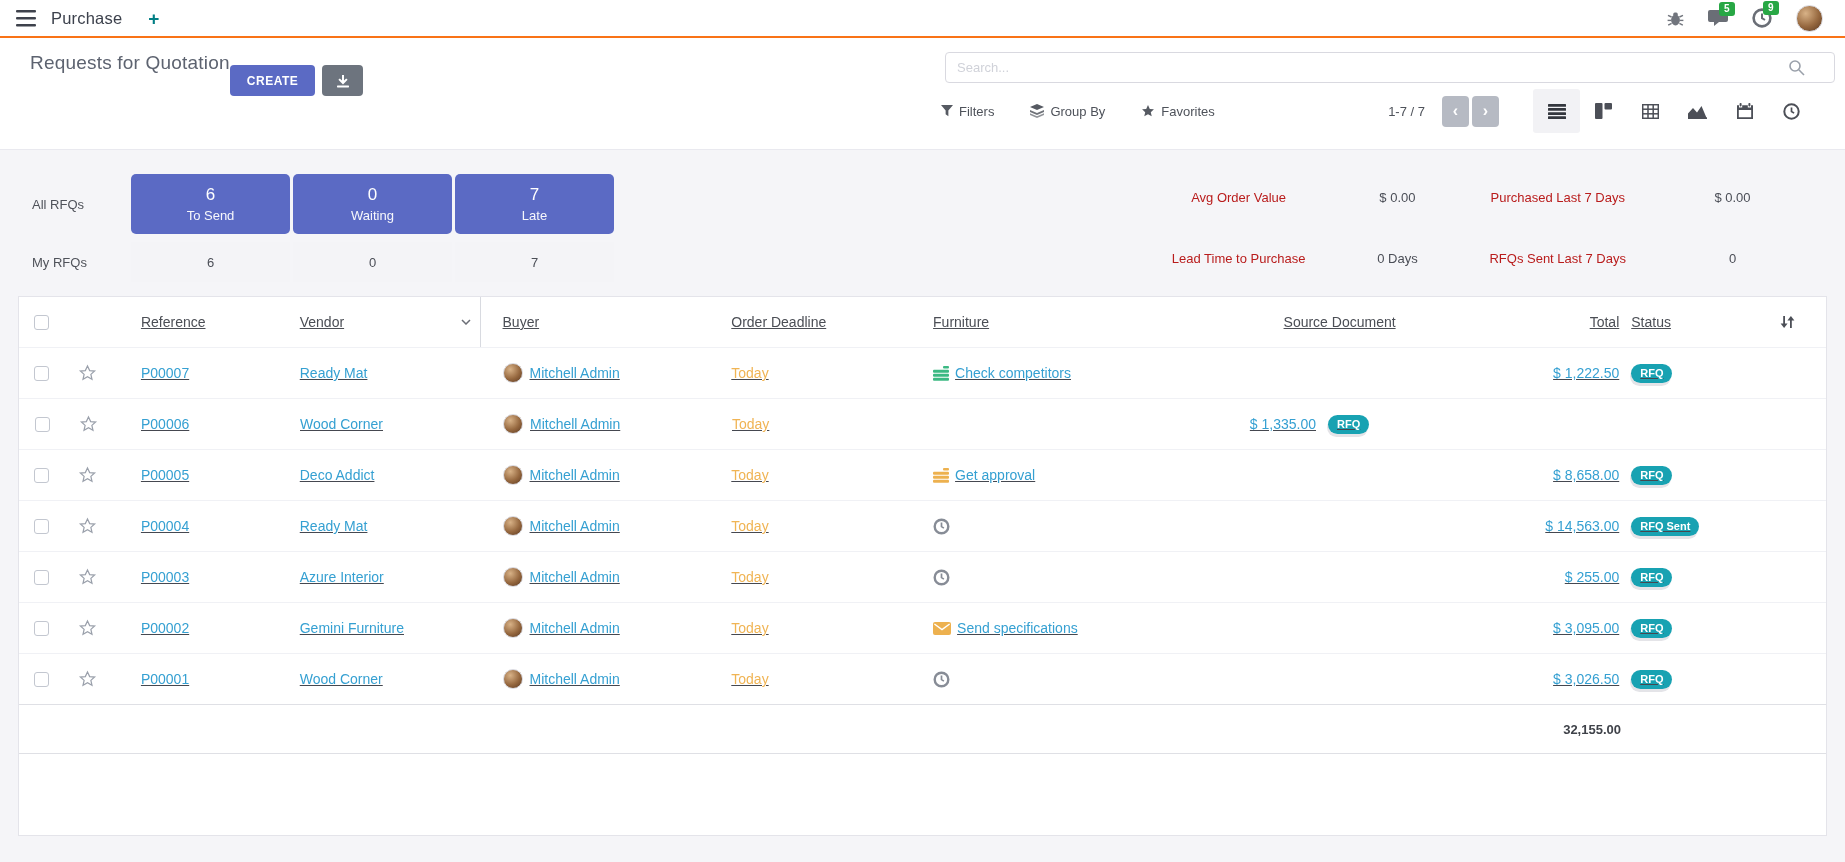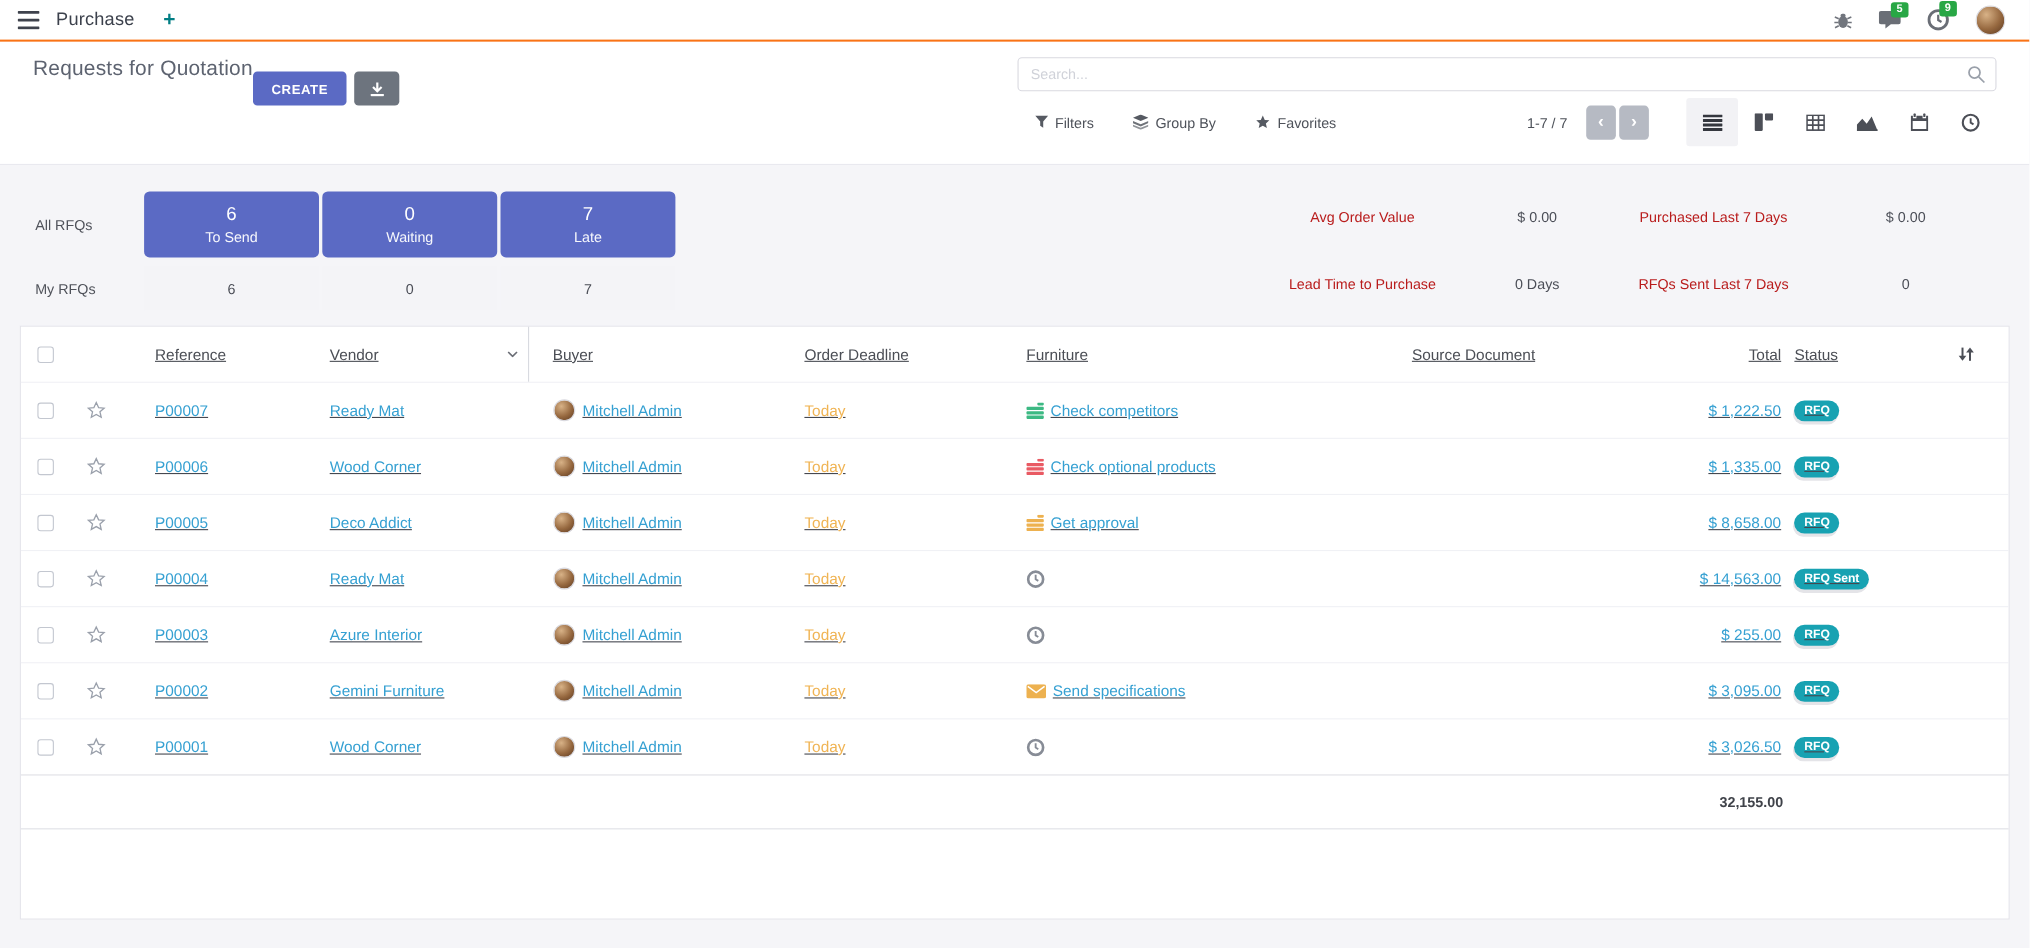--- a/index.html
+++ b/index.html
@@ -26,21 +26,21 @@
   .page-title { font-size:19px; font-weight:400; color:#5d6370; letter-spacing:.2px; }
   .cp-buttons { margin-top:13px; display:flex; gap:7px; }
   .btn-create { background:var(--primary,#5b6ac4); color:#fff; border:none; border-radius:4px;
                 font-size:12px; font-weight:bold; letter-spacing:.5px; padding:0 17px; height:31px; cursor:pointer;
                 font-family:"Liberation Sans", sans-serif; }
   .btn-export { background:#6d747e; border:none; border-radius:4px; width:41px; height:31px; cursor:pointer;
                 display:flex; align-items:center; justify-content:center; }
   .cp-right { margin-left:auto; width:890px; display:flex; flex-direction:column; }
   .search-box { position:relative; height:31px; }
   .search-input { width:100%; height:31px; border:1px solid #d9d9e0; border-radius:4px; padding:0 34px 0 11px;
-                  font-size:13px; color:#4e525a; outline:none; font-family:"Liberation Sans", sans-serif; }
+                  font-size:13px; color:#4e525a; outline:none; font-family:"Liberation Sans", sans-serif;margin-left:20px; }
   .search-input::placeholder { color:#d0d2d9; }
   .search-icon { position:absolute; right:10px; top:7px; }
   .filters-row { display:flex; align-items:center; margin-top:6px; height:44px; }
   .filter-item { display:flex; align-items:center; gap:6px; font-size:13px; color:#4e525a; cursor:pointer;
                  margin-left:18px; }
   .filter-item:first-child { margin-left:16px; }
   .filter-item + .filter-item { margin-left:36px; }
   .pager { margin-left:auto; display:flex; align-items:center; }
   .pager-text { font-size:13px; color:#4e525a; margin-right:14px; }
   .pager-btn { width:27px; height:31px; border:none; border-radius:4px; background:#b6bac3; color:#fff;
@@ -388,32 +388,20 @@
     <div class="td col-vendor">
           <a class="link f-vendor">Wood Corner</a>
         </div>
     <div class="td col-buyer">
       <span class="avatar" style="width:20px;height:20px;"></span>
       <a class="link f-buyer">Mitchell Admin</a>
     </div>
     <div class="td col-deadline">
           <span class="deadline f-deadline">Today</span>
         </div>
-    <div class="td col-activity activity">
-      <span class="act-icon act-red">
-        <svg width="16" height="15" viewBox="0 0 16 15" fill="currentColor">
-              <rect x="10" y="0" width="6" height="2.6" rx="1"></rect>
-              <rect x="0" y="3.8" width="16" height="3" rx="1"></rect>
-              <rect x="0" y="7.8" width="16" height="3" rx="1"></rect>
-              <rect x="0" y="11.8" width="16" height="3" rx="1"></rect>
-            </svg>
-      </span>
-
-      <a class="link f-activity-label">Check optional products</a>
-    </div>
     <div class="td col-source"></div>
     <div class="td col-total">
           <span class="amount f-total">$ 1,335.00</span>
         </div>
     <div class="td col-status">
           <span class="badge f-status">RFQ</span>
         </div>
     <div class="td col-gear"></div>
   </div>
 

